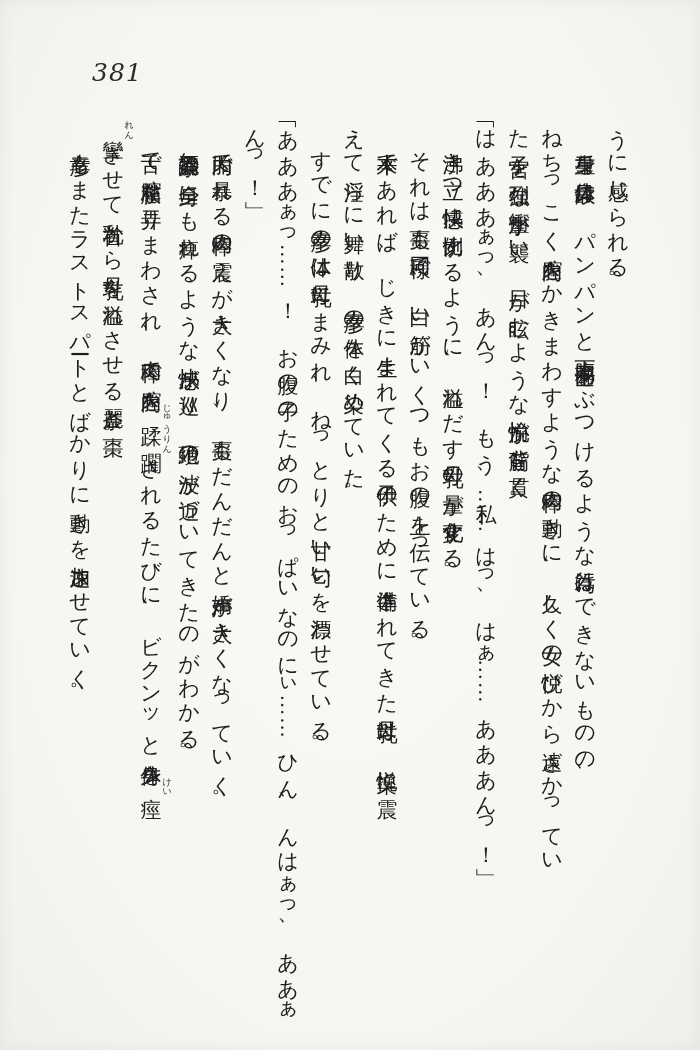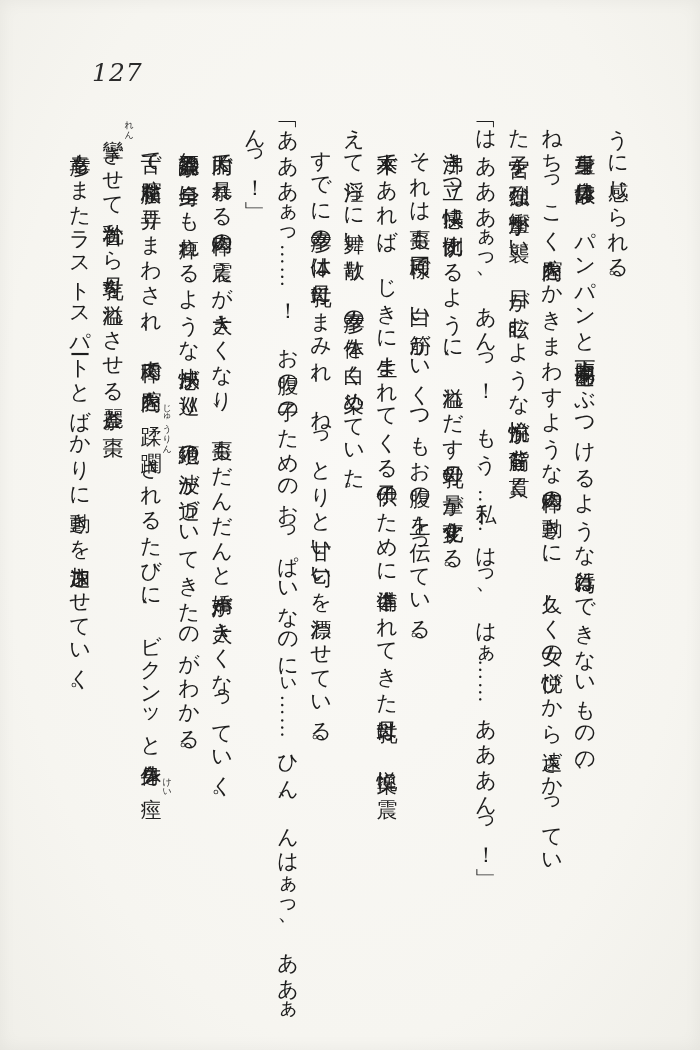--- a/index.html
+++ b/index.html
@@ -54,21 +54,21 @@
     letter-spacing: 0;
     line-height: 1;
     color: #2a2a2a;
     font-family: "Liberation Serif", "DejaVu Serif", serif;
   }
 </style>
 </head>
 <body>
 
 <div class="page">
-  <div class="page-number">127</div>
+  <div class="page-number">381</div>
   <div class="text-block" id="text-block">
       <div class="col">うに感じられる。</div>
       <div class="col">　身重な身体故に、パンパンと下腹部同士をぶつけるような行為はできないものの、</div>
       <div class="col">ねちっこく膣内をかきまわすような肉棒の動きに、久しく女の悦びから遠ざかってい</div>
       <div class="col">た子宮を強烈な衝撃が襲い、目が眩むような愉悦が背筋を貫く。</div>
       <div class="col">「はあああぁっ、あんっ！　もう、私……はっ、はぁ……あああんっ！」</div>
       <div class="col">　沸き立つ快感に比例するように、溢れだす母乳の量が変化する。</div>
       <div class="col">　それは棗も同様で、白い筋がいくつもお腹の上を伝っている。</div>
       <div class="col">　本来であれば、じきに生まれてくる子供のために準備されてきた母乳は、悦楽に震</div>
       <div class="col">えて淫らに舞い散り、幸彦の体を白く染めていた。</div>

